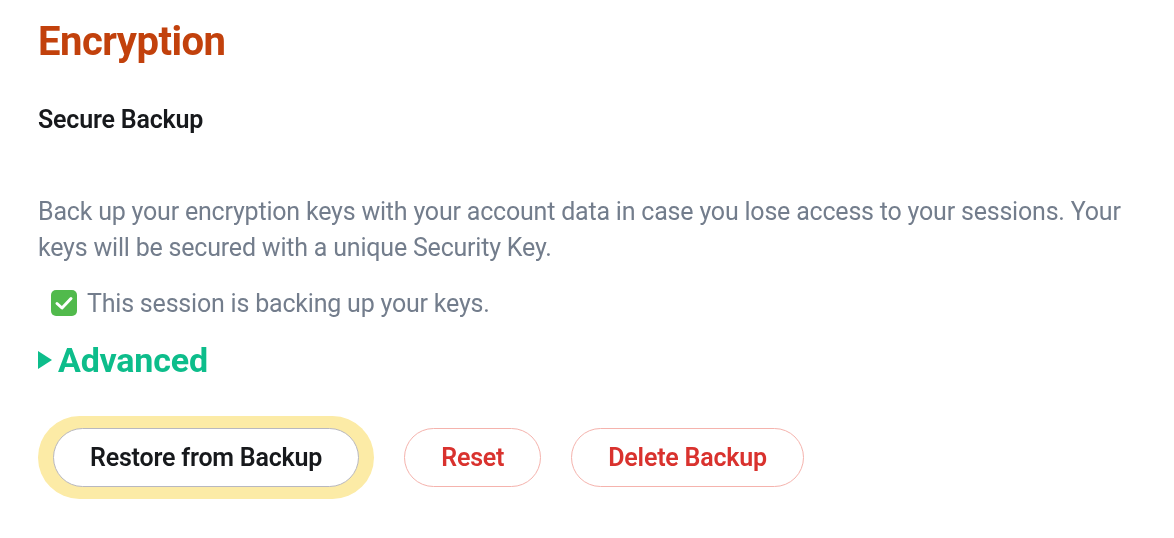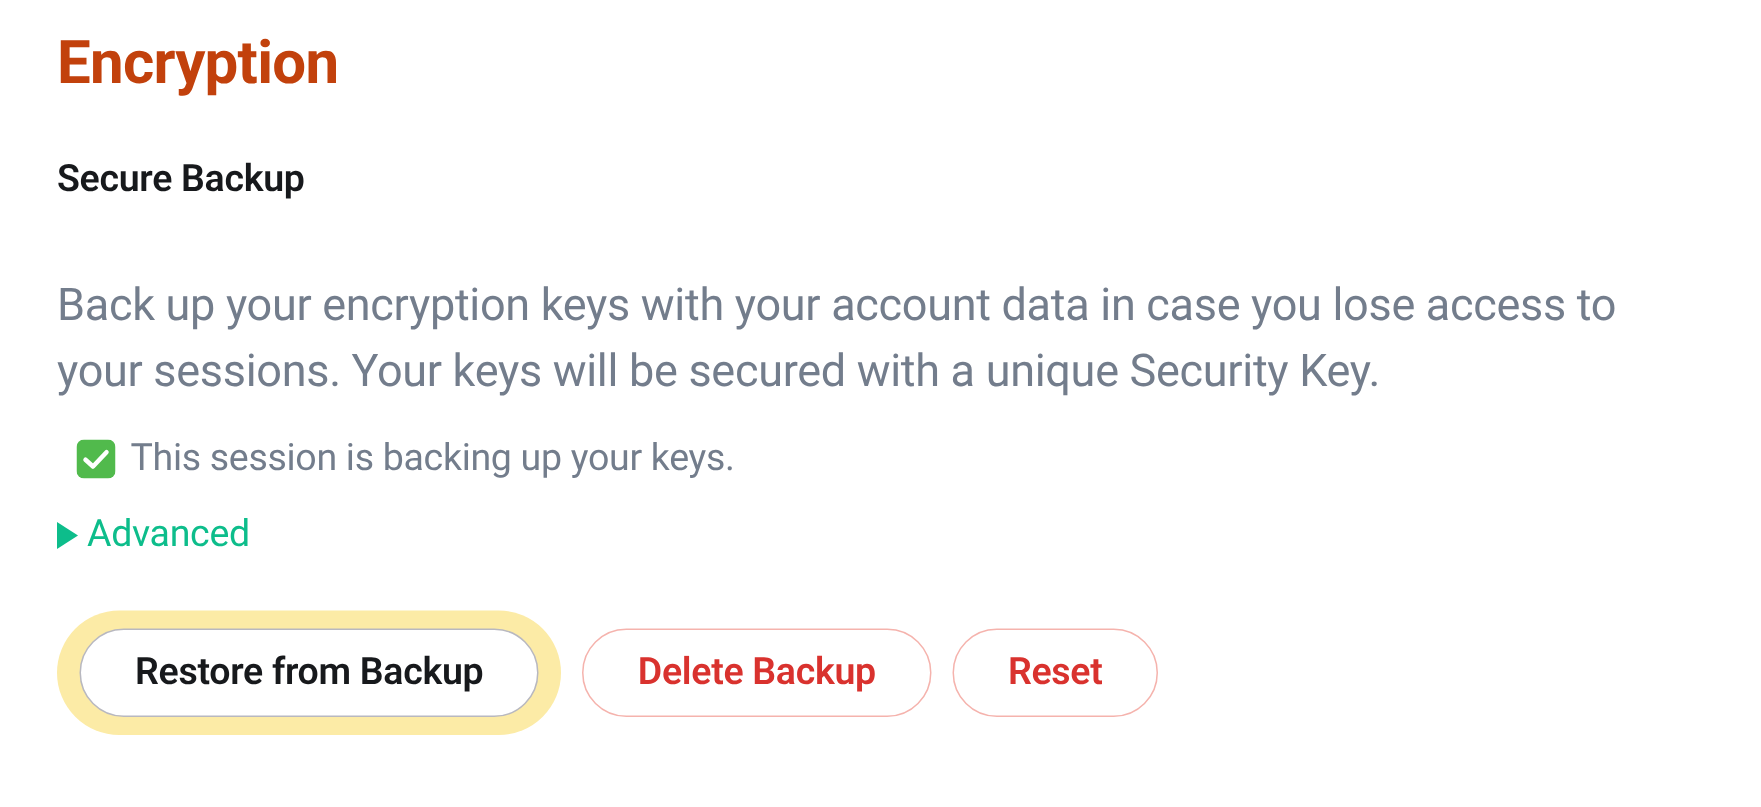--- a/index.html
+++ b/index.html
@@ -15,25 +15,25 @@
       font-size: 40px;
       font-weight: 700;
       color: #c2410c;
       margin-bottom: 40px;
       letter-spacing: -0.5px;
     }
     .sub-heading {
       font-size: 25px;
       font-weight: 600;
       color: #17191c;
-      margin-bottom: 48px;
+      margin-bottom: 60px;
       letter-spacing: -0.2px;
     }
     .description {
-      font-size: 30px;
+      font-size: 25px;
       font-weight: 400;
       color: #737d8c;
       line-height: 1.45;
       margin-bottom: 22px;
       letter-spacing: -0.2px;
     }
     .status-row {
       display: flex;
       align-items: center;
       gap: 10px;
@@ -62,29 +62,29 @@
       margin-bottom: 36px;
     }
     .advanced-arrow {
       width: 0;
       height: 0;
       border-top: 9px solid transparent;
       border-bottom: 9px solid transparent;
       border-left: 14px solid #0dbd8b;
     }
     .advanced-label {
-      font-size: 25px;
-      font-weight: 400;
+      font-size: 34px;
+      font-weight: 700;
       color: #0dbd8b;
       letter-spacing: -0.2px;
     }
     .button-row {
       display: flex;
       align-items: center;
-      gap: 14px;
+      gap: 30px;
     }
     .btn {
       background: #ffffff;
       border-radius: 999px;
       font-size: 25px;
       font-weight: 600;
       padding: 16px 36px;
       cursor: pointer;
       font-family: inherit;
       letter-spacing: -0.2px;
@@ -126,15 +126,15 @@
 
 <div class="advanced-row">
   <span class="advanced-arrow"></span>
   <span class="advanced-label">Advanced</span>
 </div>
 
 <div class="button-row">
   <span class="highlight-wrap">
     <button class="btn btn-default">Restore from Backup</button>
   </span>
+  <button class="btn btn-danger">Reset</button>
   <button class="btn btn-danger">Delete Backup</button>
-  <button class="btn btn-danger">Reset</button>
 </div>
 
 </body></html>

